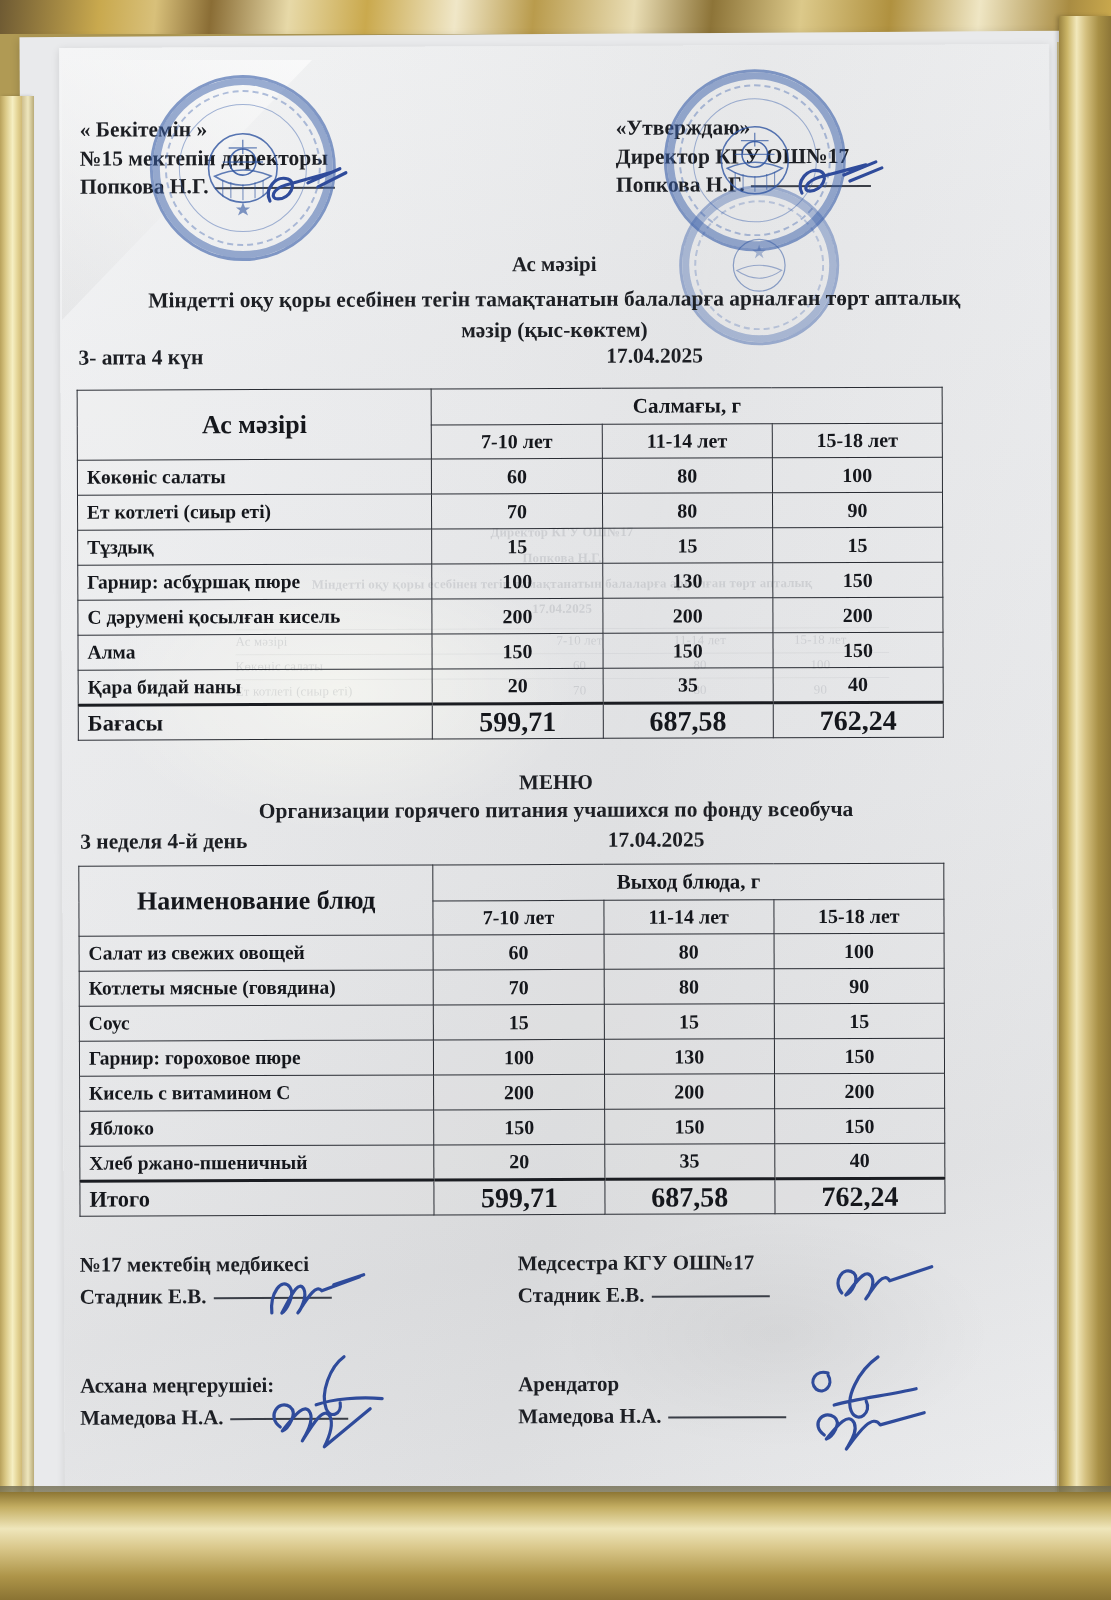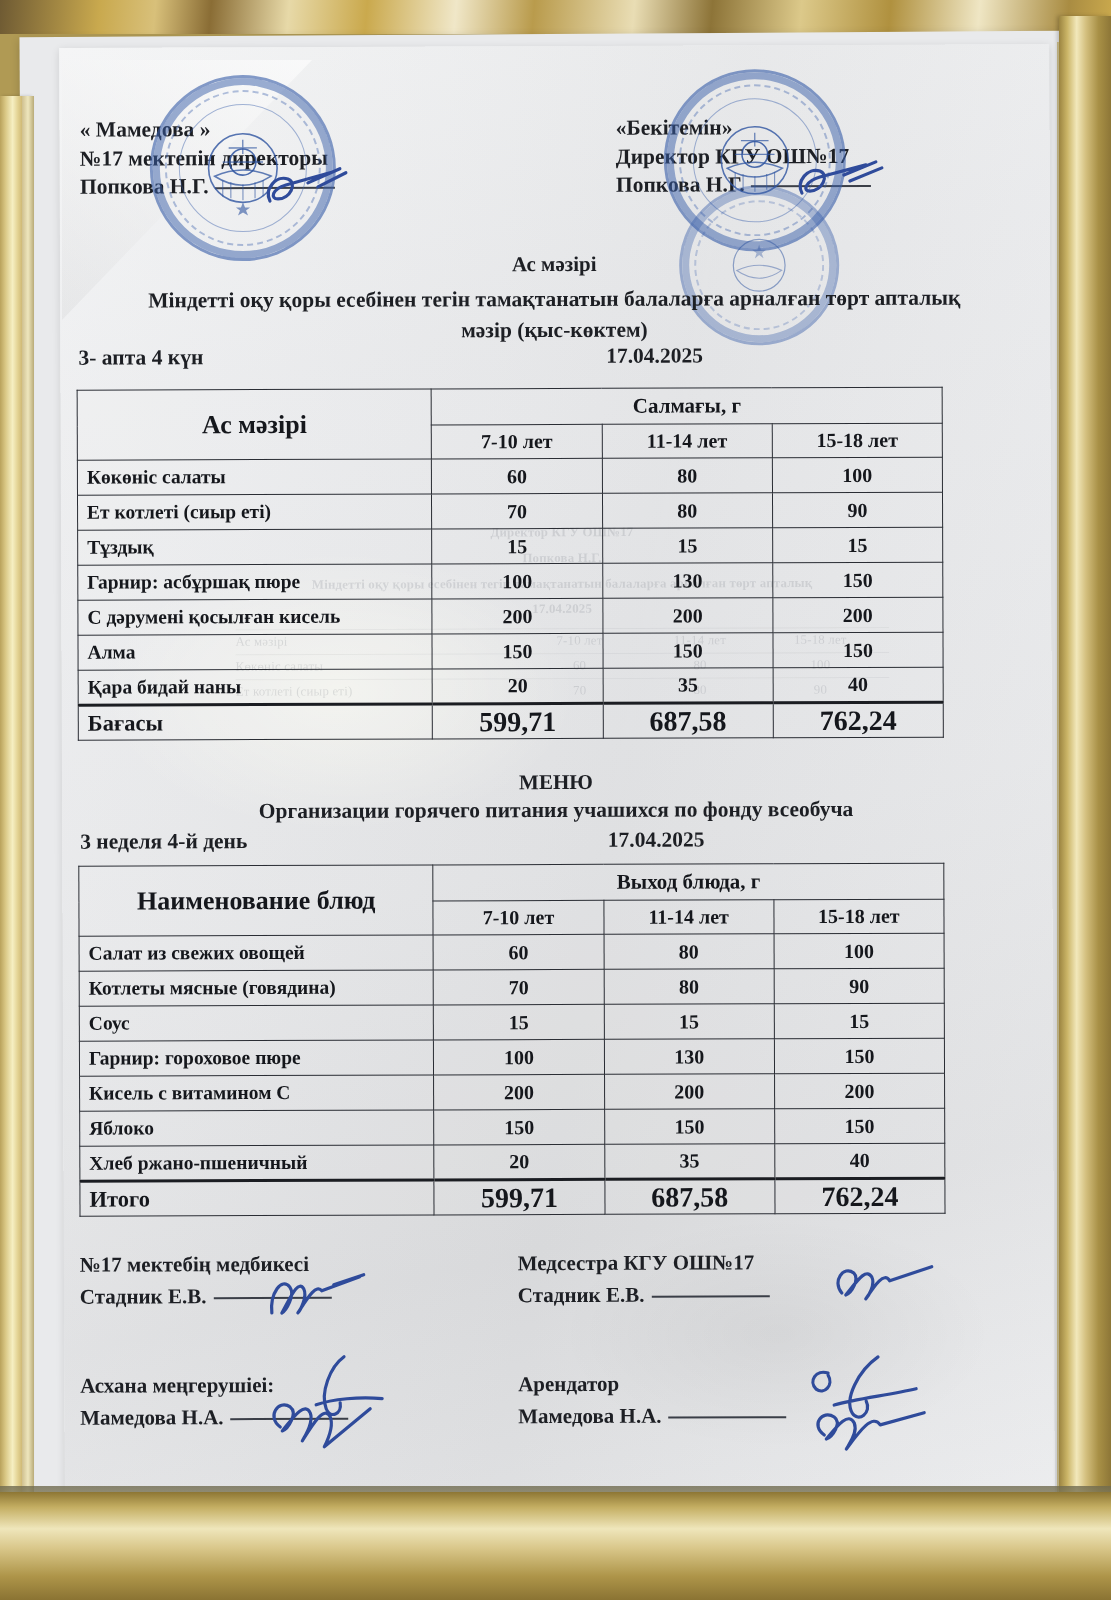--- a/index.html
+++ b/index.html
@@ -239,29 +239,29 @@
         </div>
       <div class="grow">
           <span class="gc1">Ет котлеті  (сиыр еті)</span>
           <span class="gc2">70</span>
           <span class="gc3">80</span>
           <span class="gc4">90</span>
         </div>
     </div>
 
     <div class="approval ap-left">
-      <div>« Мамедова »</div>
-      <div class="line2">№17 мектепін директоры</div>
+      <div>« Бекітемін »</div>
+      <div class="line2">№15 мектепін директоры</div>
       <div>
         <span>Попкова Н.Г.</span><span class="sig-rule"></span>
       </div>
     </div>
 
     <div class="approval ap-right">
-      <div>«Бекітемін»</div>
+      <div>«Утверждаю»</div>
       <div class="line2">Директор КГУ ОШ№17</div>
       <div>
         <span>Попкова Н.Г.</span><span class="sig-rule"></span>
       </div>
     </div>
 
     <div class="stamp stamp-a">
       <div class="ring-text"></div>
       <div class="ring-text2"></div>
       <svg class="emblem" viewBox="0 0 100 100">

